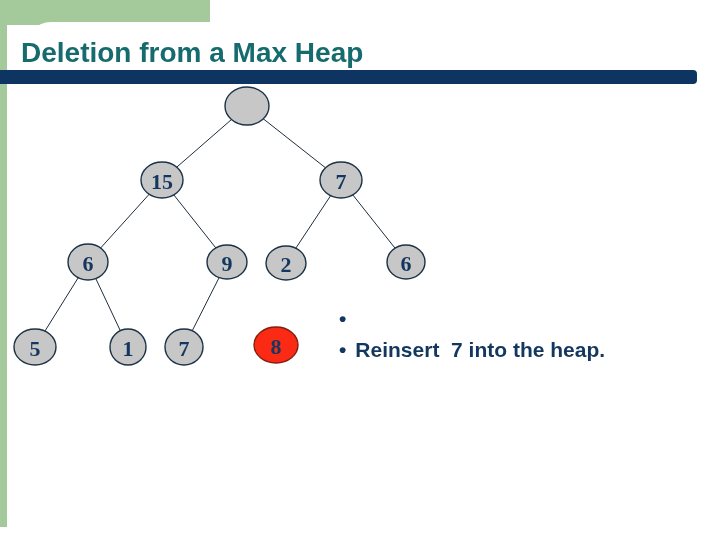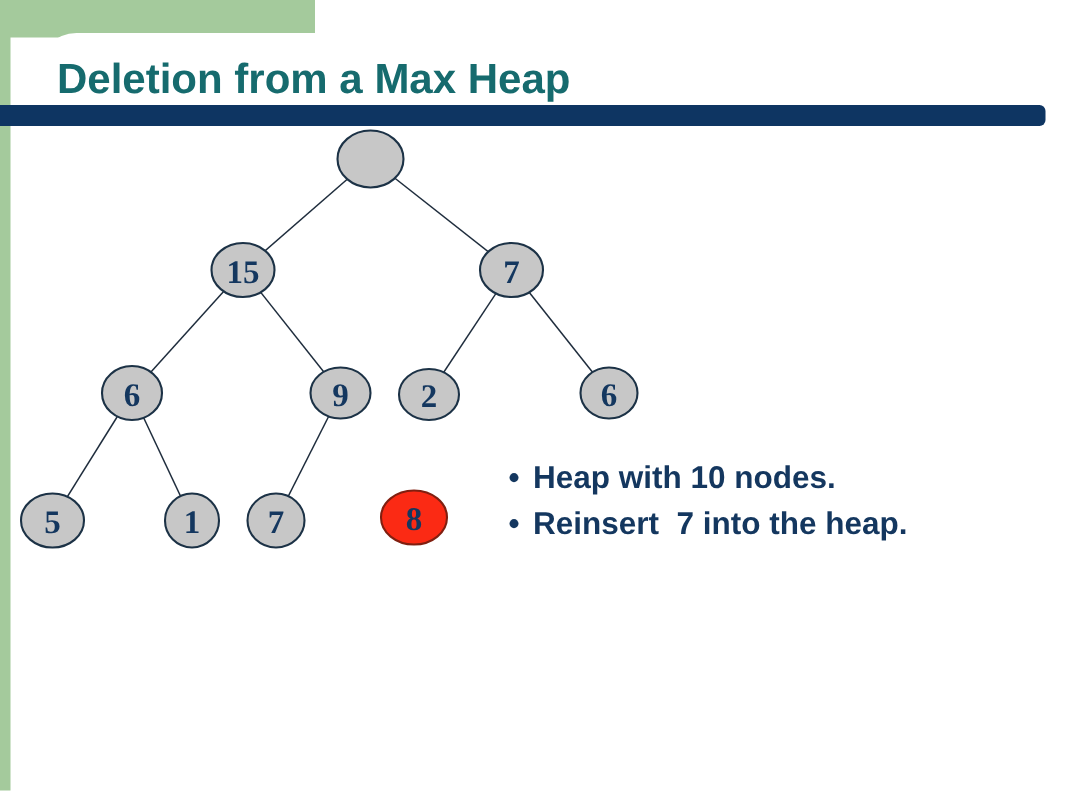--- a/index.html
+++ b/index.html
@@ -21,21 +21,21 @@
   }
   .content-panel {
     position: absolute; left: 25px; top: 22px; width: 695px; height: 518px;
     background: #ffffff; border-top-left-radius: 26px; z-index: 2;
   }
   .navy-bar {
     position: absolute; left: 0; top: 70px; width: 697px; height: 14px;
     background: var(--accent-bar); border-radius: 0 4px 4px 0; z-index: 3;
   }
   .title {
-    position: absolute; left: 38px; top: 38px; margin: 0; z-index: 3;
+    position: absolute; left: 21px; top: 38px; margin: 0; z-index: 3;
     font-size: 28px; font-weight: bold; line-height: 1.05;
     color: var(--title-color); white-space: nowrap;
   }
   #tree { position: absolute; left: 0; top: 0; z-index: 4; }
   #tree text {
     font-family: "Liberation Serif", "DejaVu Serif", serif;
     font-weight: bold; font-size: 22px;
   }
   .bullets {
     position: absolute; left: 339px; top: 303px; z-index: 5;
@@ -85,20 +85,19 @@
       <text x="128" y="347" text-anchor="middle" dominant-baseline="central" dy="1" fill="#14375f">1</text>
       <ellipse cx="184" cy="347" rx="19" ry="18" fill="#c7c7c7" stroke="#1c3246" stroke-width="1.4"></ellipse>
       <text x="184" y="347" text-anchor="middle" dominant-baseline="central" dy="1" fill="#14375f">7</text>
       <ellipse cx="276" cy="345" rx="22" ry="18" fill="#fb2a14" stroke="#801f10" stroke-width="1.4"></ellipse>
       <text x="276" y="345" text-anchor="middle" dominant-baseline="central" dy="1" fill="#14375f">8</text>
     </svg>
 
   <div class="bullets">
     <div class="bullet-line">
       <span class="marker">•</span>
-      <span class="btext">Heap with 10 nodes.</span>
     </div>
     <div class="bullet-line">
       <span class="marker">•</span>
       <span class="btext">Reinsert  7 into the heap.</span>
     </div>
   </div>
 </div>
 
 </body></html>

